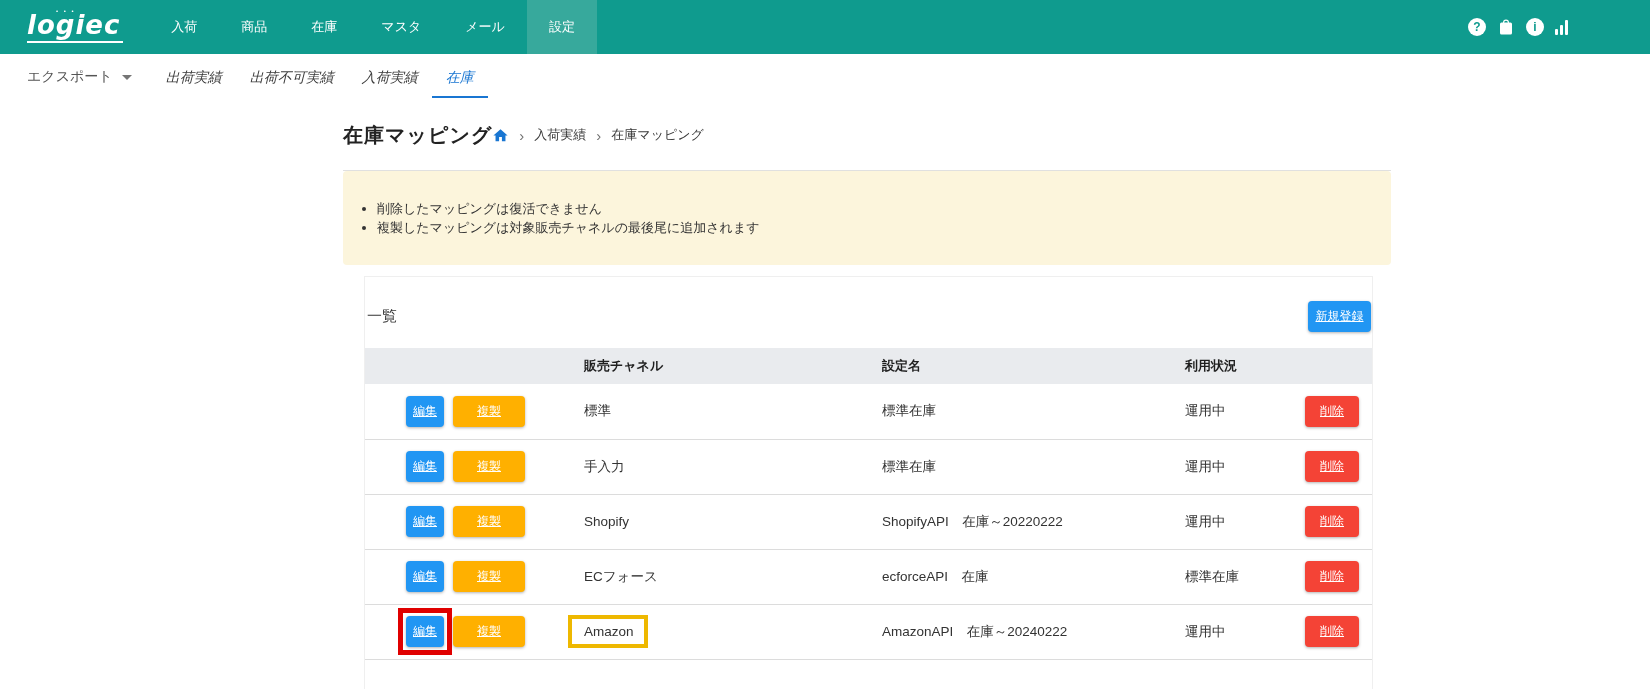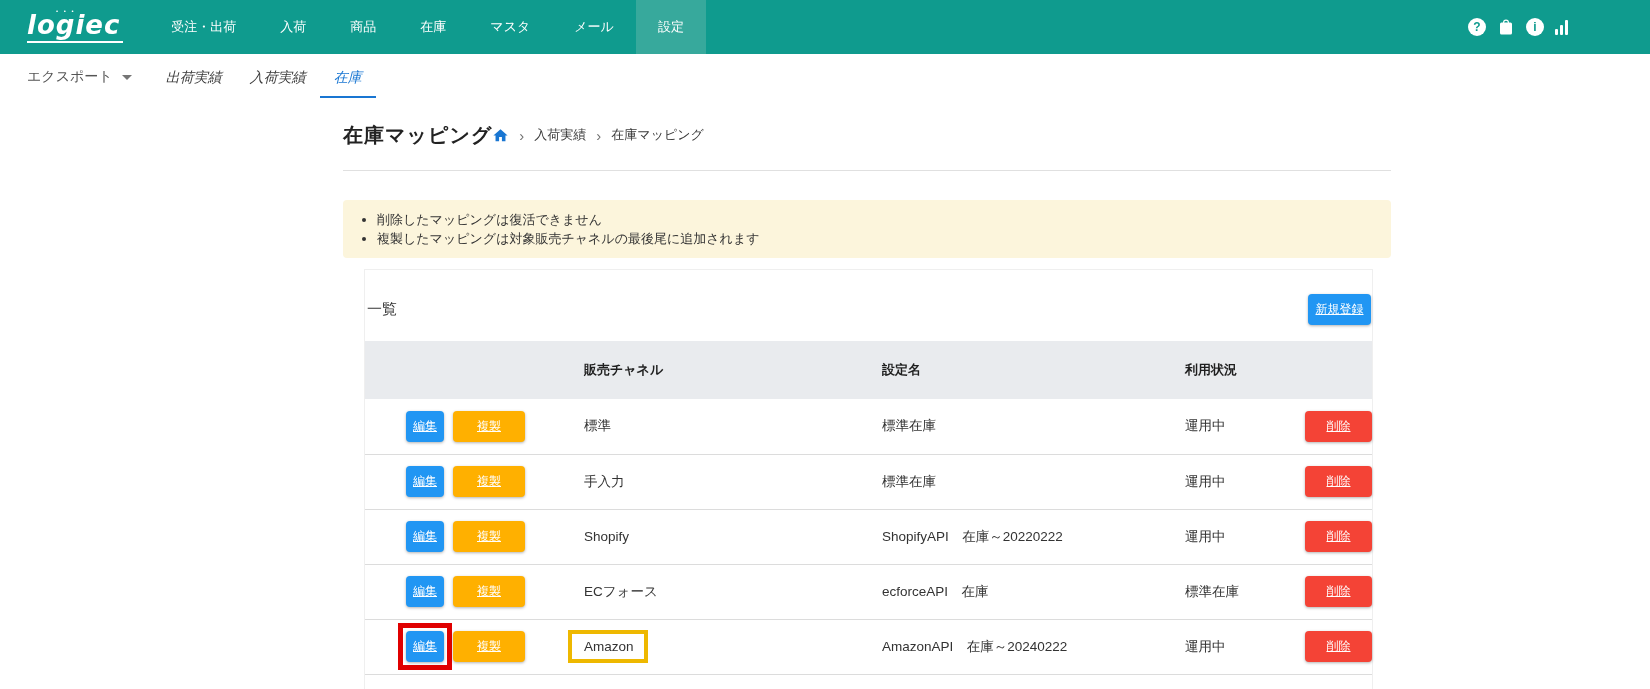--- a/index.html
+++ b/index.html
@@ -39,59 +39,58 @@
   
   .content { margin-left:343px; width:1048px; }
   .page-head { display:flex; align-items:center; padding-top:14px; height:56px; }
   .page-title { font-size:20px; font-weight:bold; color:#222; letter-spacing:1px; }
   .breadcrumb { display:flex; align-items:center; gap:10px; font-size:13px; color:#3a3a3a; }
   .breadcrumb .home-icon { display:flex; cursor:pointer; }
   .crumb-sep { color:#707070; font-size:15px; }
   .crumb-link { cursor:pointer; }
   .divider { border-top:1px solid #e0e0e0; margin-top:14px; }
 
-  .notice { background:var(--notice-bg,#fcf5dc); border-radius:4px; margin-top:29px; padding:10px 20px; }
+  .notice { background:var(--notice-bg,#fcf5dc); border-radius:4px; padding:28px 20px; }
   .notice ul { padding-left:14px; list-style:disc; }
   .notice li { font-size:13px; line-height:19px; color:#333; }
 
   
   .card { margin:11px 18px 0 21px; border:1px solid #efefef; background:#fff; height:421px; }
   .card-head { display:flex; justify-content:space-between; align-items:center; padding:24px 1px 16px 2px; }
   .card-title { font-size:15px; color:#333; }
   .btn { display:inline-block; border:none; border-radius:4px; color:#fff; font-size:12px; padding:7px 0;
     text-align:center; cursor:pointer; box-shadow:0 1px 3px rgba(0,0,0,.3); font-family:inherit; vertical-align:middle;text-decoration:underline; }
   .btn-new { background:var(--blue,#2196f3); width:63px; padding:7px 0; }
 
   table { width:100%; border-collapse:collapse; table-layout:fixed; }
   col.c-actions{width:217px;} col.c-channel{width:298px;} col.c-setting{width:303px;} col.c-status{width:112px;}
-  thead th { background:var(--table-head-bg,#e9ebee); height:58px; font-size:13px; font-weight:bold;
+  thead th { background:var(--table-head-bg,#e9ebee); height:36px; font-size:13px; font-weight:bold;
     color:#1f1f1f; text-align:left; padding-left:2px; }
   tbody tr { border-bottom:1px solid #dcdcdc; }
   tbody td { height:55px; font-size:13.5px; color:#333; padding-left:2px; }
   td.actions { padding-left:41px; }
   td.delete { padding-left:10px; }
   .btn-edit { width:38px; background:var(--blue,#2196f3); }
   .btn-dup  { width:72px; background:var(--amber,#ffb000); }
-  .btn-del  { width:67px; background:var(--red,#f44336); }
+  .btn-del  { width:54px; background:var(--red,#f44336); }
   .edit-wrap { display:inline-block; margin-right:9px; vertical-align:middle; }
   .edit-wrap.hl-red { border:5px solid var(--highlight-red,#e00000); padding:3px; margin:-8px 1px -8px -8px; }
   .channel-wrap { display:inline-block; vertical-align:middle; }
   .channel-wrap.hl-yellow { border:4px solid var(--highlight-yellow,#eeb800); background:#fff;
     padding:5px 10px 5px 12px; margin-left:-16px; }
 </style>
 </head>
 <body>
 
 <div class="navbar">
   <div class="logo">
     <span class="logo-dots">• • •</span>
     <span class="logo-text">logiec</span>
   </div>
   <div class="nav-items">
-    <div class="nav-item">受注・出荷</div>
     <div class="nav-item">入荷</div>
     <div class="nav-item">商品</div>
     <div class="nav-item">在庫</div>
     <div class="nav-item">マスタ</div>
     <div class="nav-item">メール</div>
     <div class="nav-item active">設定</div>
   </div>
   <div class="nav-icons">
     <span class="circle-icon">?</span>
     <span class="bag-icon">
@@ -107,20 +106,21 @@
       </span>
   </div>
 </div>
 
 <div class="subnav">
   <div class="export-btn">
     <span>エクスポート</span>
     <span class="caret-down"></span>
   </div>
   <div class="subtab">出荷実績</div>
+  <div class="subtab">出荷不可実績</div>
   <div class="subtab">入荷実績</div>
   <div class="subtab active">在庫</div>
 </div>
 
 <div class="content">
 
   <div class="page-head">
     <div class="page-title">在庫マッピング</div>
     <div class="breadcrumb">
       <span class="home-icon">

